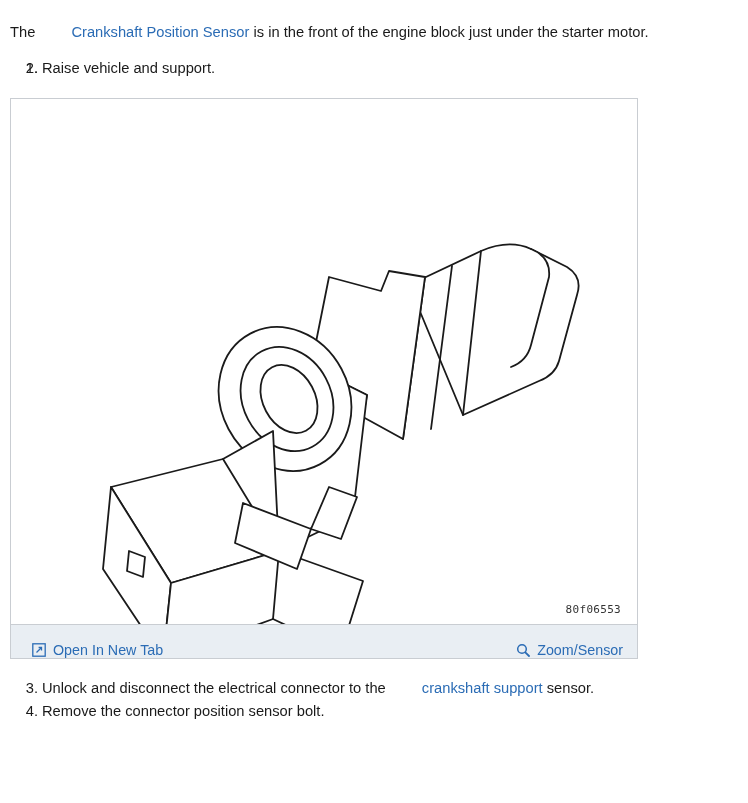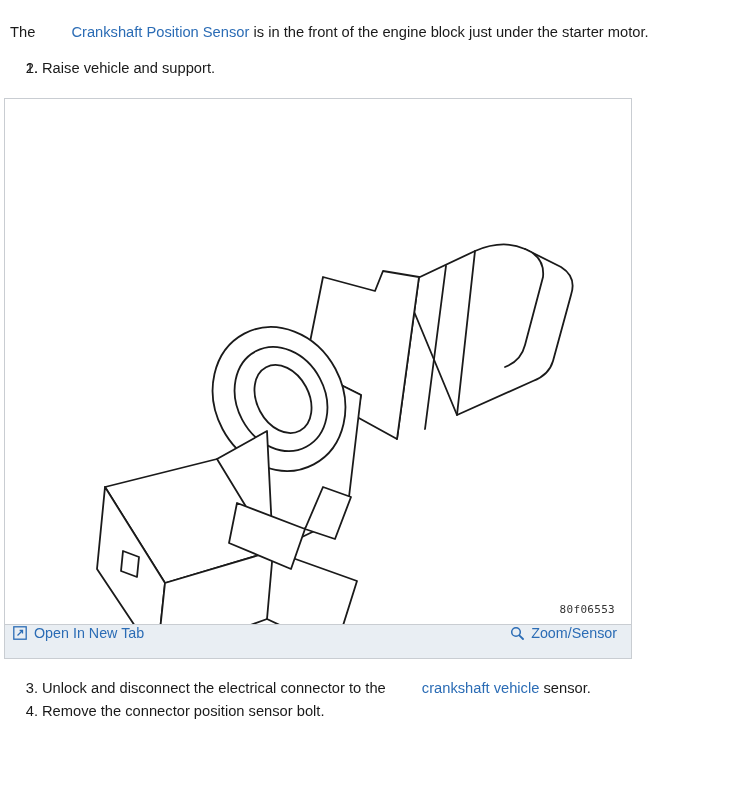--- a/index.html
+++ b/index.html
@@ -46,21 +46,21 @@
     white-space: nowrap;
   }
   ol.steps li .num {
     position: absolute;
     left: -24px;
     width: 20px;
     text-align: right;
   }
 
   .figure {
-    margin: 18px 10px 0 4px;
+    margin: 18px 10px 0 10px;
     width: 628px;
     border: 1px solid #c9cdd2;
     box-sizing: border-box;
     background: #eab308;
   }
   .figure-image {
     position: relative;
     height: 525px;
     background: #ffffff;
   }
@@ -71,23 +71,23 @@
     font-family: "DejaVu Sans Mono", monospace;
     font-size: 11px;
     color: #333333;
     letter-spacing: 0.3px;
   }
   .figure-bar {
     height: 34px;
     background: #e9eef3;
     border-top: 1px solid #c9cdd2;
     display: flex;
-    align-items: flex-start;
+    align-items: flex-end;
     justify-content: space-between;
-    padding: 0 14px 0 8px;
+    padding: 0 14px 0 21px;
     box-sizing: border-box;
   }
   .bar-left, .bar-right {
     display: flex;
     align-items: center;
     gap: 7px;
     color: #2b6cb5;
     font-size: 14.3px;
     cursor: pointer;
   }
@@ -178,21 +178,21 @@
           </svg>
         </span>
         <span class="bar-label">Zoom/Sensor</span>
       </div>
     </div>
   </div>
 
   <ol class="steps second">
     <li>
       <span class="num">3.</span>
-      <span>Unlock and disconnect the electrical connector to the </span><a class="link" href="#">crankshaft vehicle</a><span> sensor.</span>
+      <span>Unlock and disconnect the electrical connector to the </span><a class="link" href="#">crankshaft support</a><span> sensor.</span>
     </li>
     <li>
       <span class="num">4.</span>
       <span>Remove the connector position sensor bolt.</span>
     </li>
   </ol>
 
 </div>
 
 </body></html>

